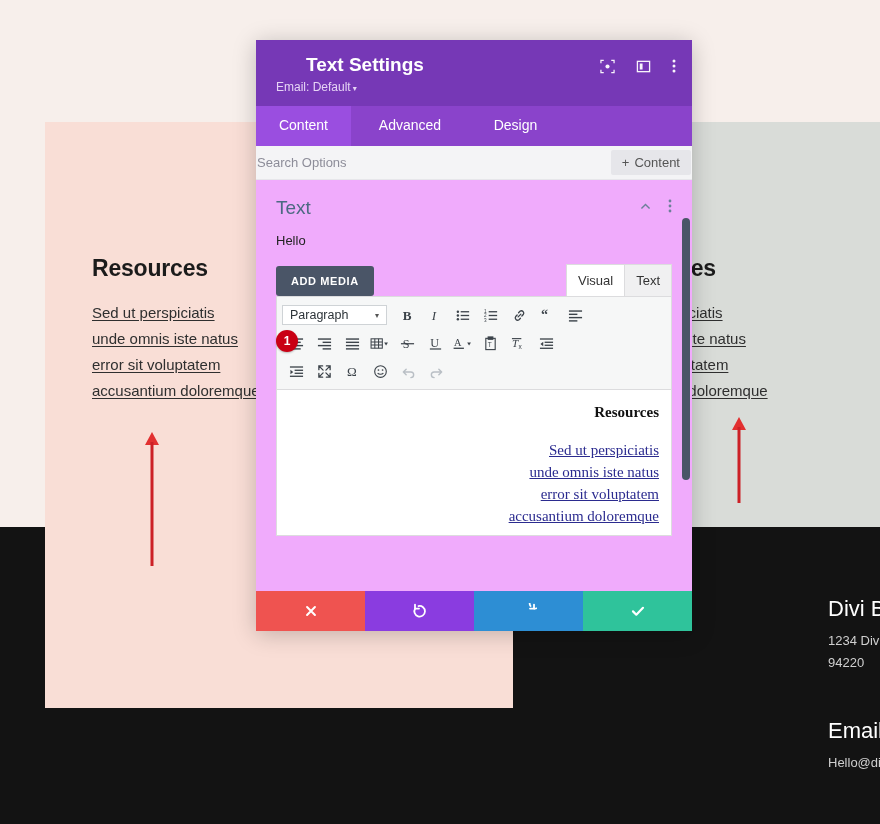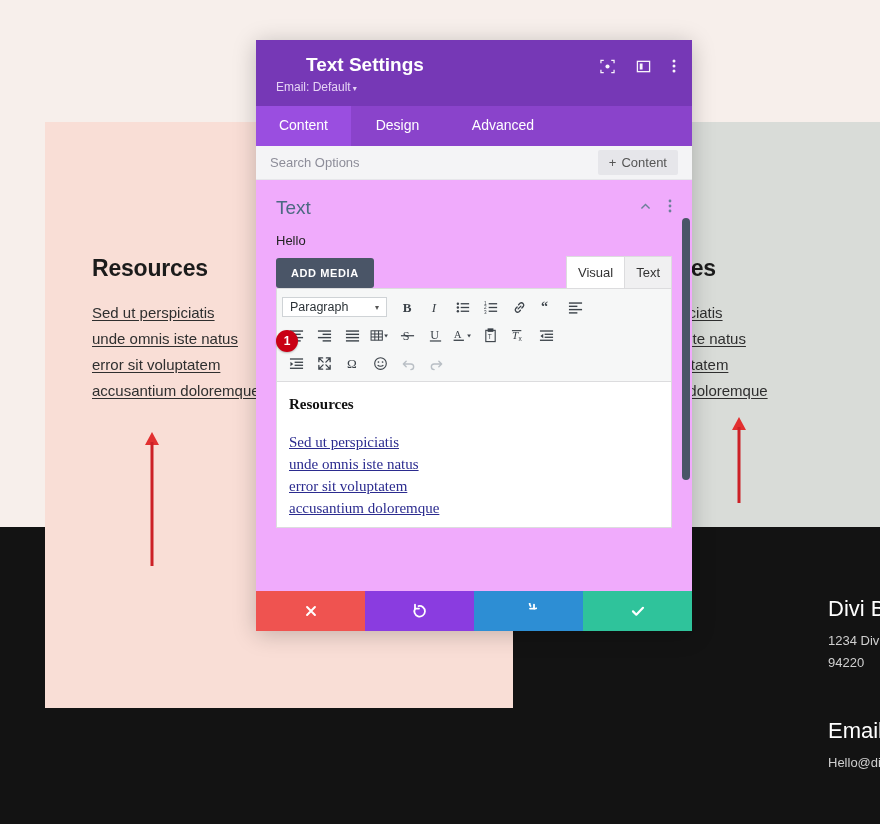--- a/index.html
+++ b/index.html
@@ -83,21 +83,21 @@
     padding:11px 0 13px 0; font-size:14px; color:#fff;
     text-align:center; cursor:pointer; font-weight:500;
   }
   .modal-tabs .tab.t1 { width:95px; background:#9a4ee0; }
   .modal-tabs .tab.t2 { width:93px; }
   .modal-tabs .tab.t3 { width:118px; }
 
   .search-row {
     display:flex; align-items:center; justify-content:space-between;
     background:#f4f4f6; border-bottom:1px solid #e6e6ea;
-    padding:0 14px; height:34px; flex:none;
+    padding:0 1px; height:34px; flex:none;
   }
   .search-row .ph { font-size:13px; color:#8d8d99; }
   .filter-btn {
     font-size:13px; color:#555; background:#e6e6ea;
     padding:5px 11px; border-radius:2px; cursor:pointer;
     display:flex; align-items:center; gap:5px;
   }
 
   .modal-body {
     flex:1; overflow:hidden; position:relative; background:#f0abfc;
@@ -105,21 +105,21 @@
 
   .section-head {
     display:flex; align-items:center; justify-content:space-between;
     padding:17px 20px 10px 20px;
   }
   .section-head h3 { font-size:19px; color:#4c6982; font-weight:normal; }
   .section-head .sh-icons { display:flex; align-items:center; gap:16px; color:#6c8099; }
 
   .field-label { font-size:13px; color:#222; padding:4px 20px 8px 20px; font-weight:500; }
 
-  .editor-wrap { margin:0 20px; }
+  .editor-wrap { margin:8px 20px;text-align:right; }
 
   .editor-toprow {
     display:flex; align-items:flex-end; justify-content:space-between;
   }
   .add-media-btn {
     background:#4a5567; color:#fff; font-size:11px; font-weight:bold;
     letter-spacing:.6px; padding:9px 15px; border-radius:3px; cursor:pointer;
   }
   .vt-tabs { display:flex; }
   .vt-tabs .vt {
@@ -272,22 +272,22 @@
             <circle cx="2" cy="3" r="1.5"></circle>
               <circle cx="2" cy="8" r="1.5"></circle>
               <circle cx="2" cy="13" r="1.5"></circle>
           </svg>
         </span>
       </div>
     </div>
 
     <div class="modal-tabs">
       <div class="tab t1">Content</div>
+      <div class="tab t3">Advanced</div>
       <div class="tab t2">Design</div>
-      <div class="tab t3">Advanced</div>
     </div>
 
     <div class="search-row">
       <span class="ph">Search Options</span>
       <span class="filter-btn">
         <span>+</span>
         <span>Content</span>
       </span>
     </div>
 

